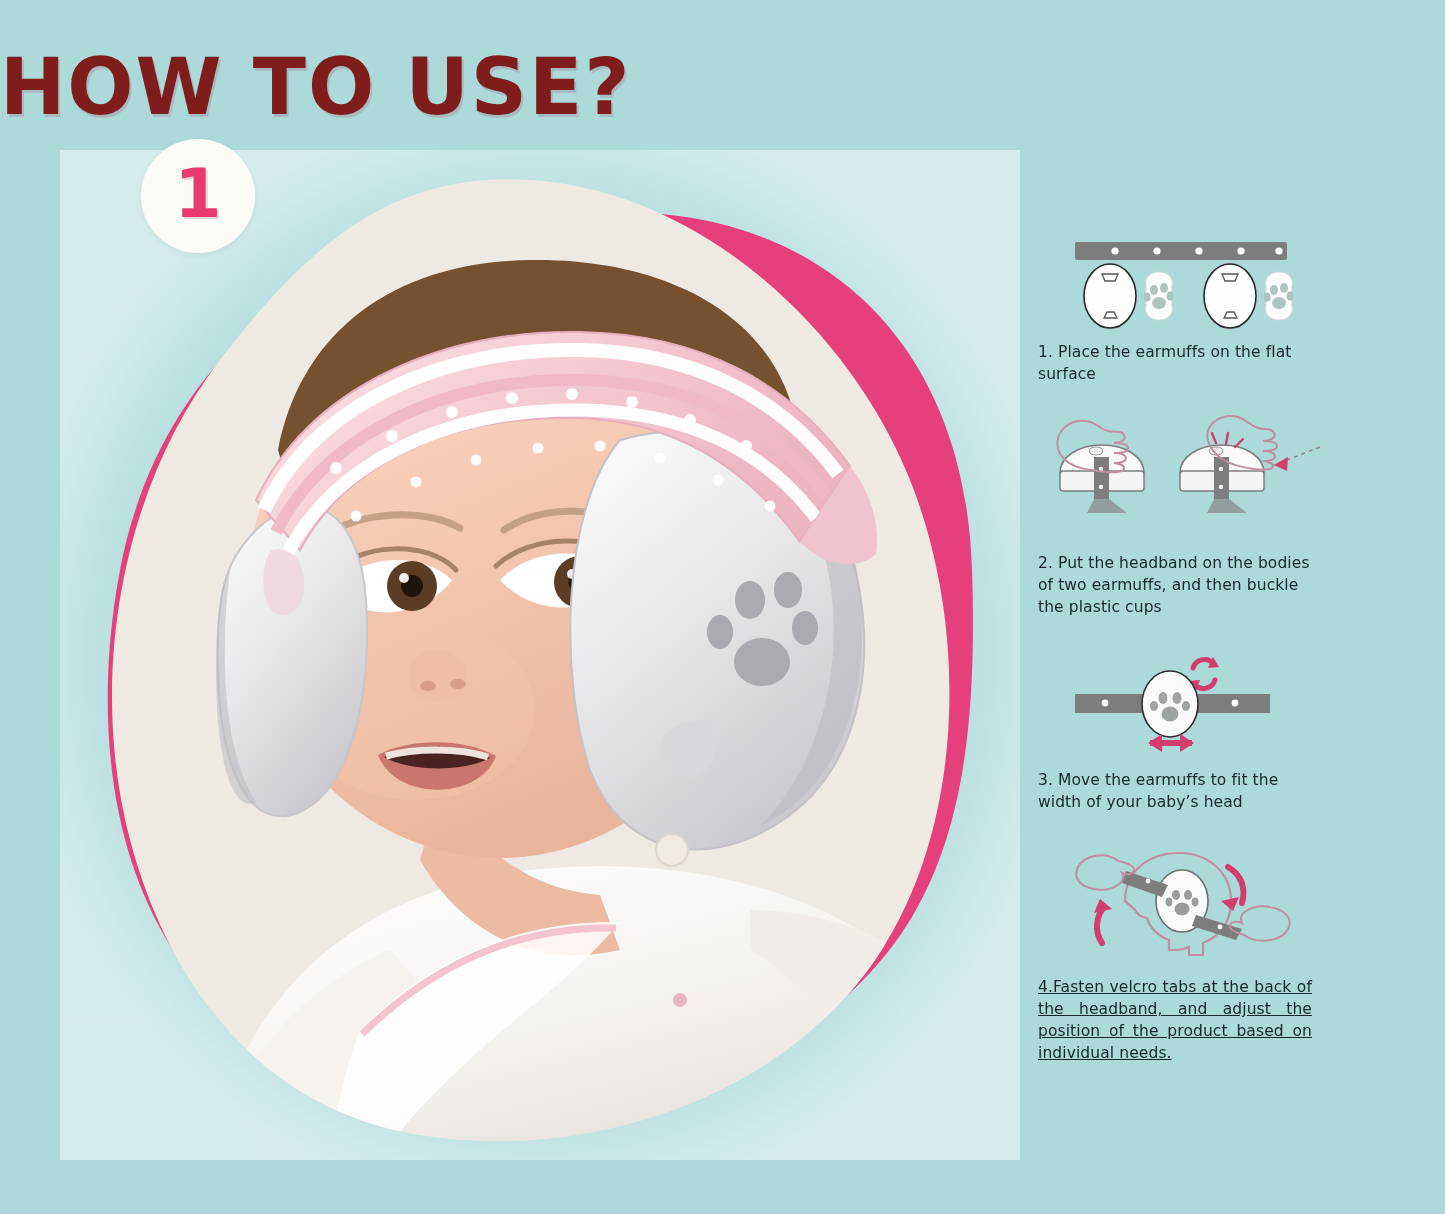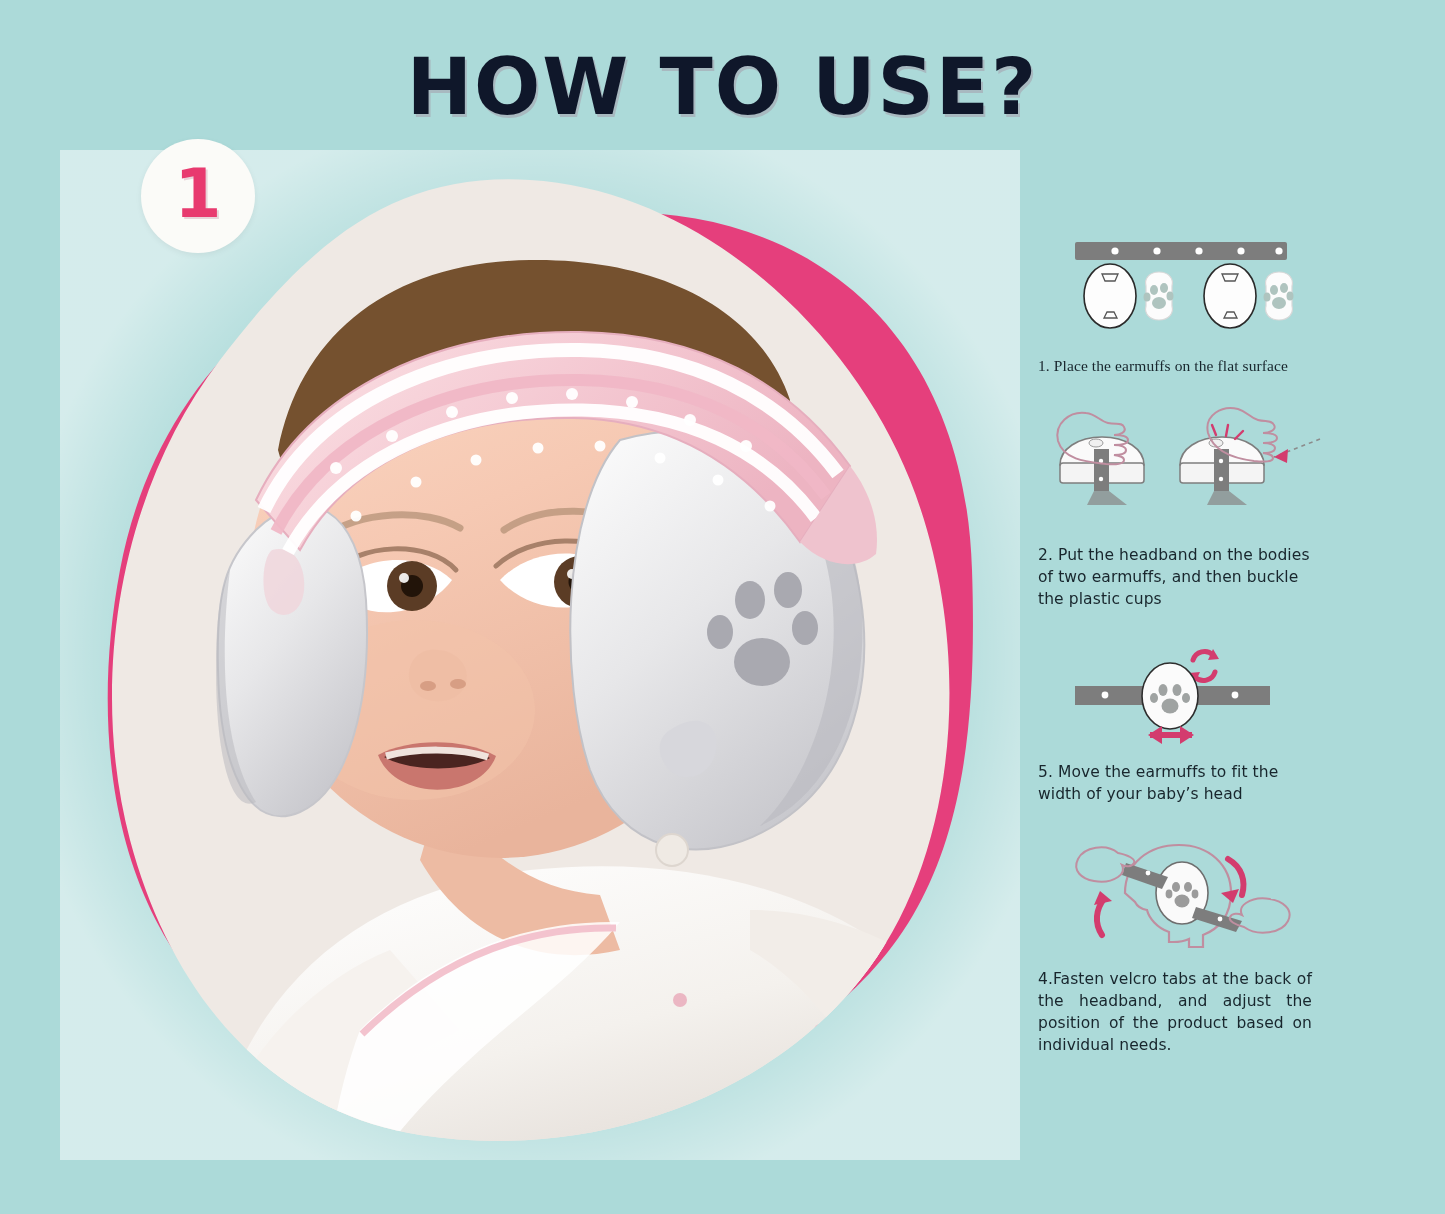--- a/index.html
+++ b/index.html
@@ -8,25 +8,25 @@
     background:#ACDAD9;
     font-family:"Liberation Sans", sans-serif;
     overflow:hidden;
     position:relative;
   }
   #page{position:absolute;inset:0;}
 
   
   .title{
     position:absolute;left:0;top:42px;width:1445px;
-    text-align:center;
+    text-align:left;
     font-size:78px;
     font-weight:bold;
     letter-spacing:2px;
-    color:#0f172a;
+    color:#7f1d1d;
     font-family:"DejaVu Sans", sans-serif;
     text-shadow:2px 3px 0 rgba(150,40,80,.18);
   }
 
   
   .badge{
     position:absolute;left:141px;top:139px;
     width:114px;height:114px;border-radius:50%;
     background:#FBFBF8;
     box-shadow:0 2px 6px rgba(0,0,0,.06);
@@ -48,22 +48,22 @@
   .steps{position:absolute;left:1030px;top:230px;width:300px;}
   .step{position:relative;margin-bottom:8px;}
   .step-art{position:relative;width:300px;}
   .step-text{
     font-family:"DejaVu Sans", sans-serif;
     font-size:15.5px;line-height:1.42;
     color:#18262D;letter-spacing:.1px;
     padding:0 8px 0 8px;
     width:274px;
   }
-  .step-text.justify{text-align:justify;}
-  .s1{margin-top:16px;font-family:Liberation Serif, serif;}
+  .step-text.justify{text-align:justify;text-decoration:underline;}
+  .s1{margin-top:2px;}
   .s2{margin-top:27px;}
   .s3{margin-top:12px;}
   .s4{margin-top:14px;}
   .gap1{height:18px;}
   .gap2{height:22px;}
   .gap3{height:22px;}
 </style>
 </head>
 <body>
 
@@ -368,21 +368,21 @@
             <ellipse cx="140" cy="66" rx="8.5" ry="7.5"></ellipse>
           </g>
 
           <g>
             <rect x="120" y="92" width="42" height="6" fill="#D33C6E"></rect>
             <path d="M118,95 l14,-9 l0,18 z" fill="#D33C6E"></path>
             <path d="M164,95 l-14,-9 l0,18 z" fill="#D33C6E"></path>
           </g>
         </svg>
       </div>
-      <div class="step-text s3">5. Move the earmuffs to fit the width of your baby’s head</div>
+      <div class="step-text s3">3. Move the earmuffs to fit the width of your baby’s head</div>
     </div>
 
     <div class="gap3"></div>
 
     <div class="step">
       <div class="step-art">
         <svg width="300" height="115" viewBox="0 0 300 115">
 
           <path d="M95,58 c0,-30 24,-48 54,-48 c30,0 52,20 52,48
                    c0,22 -12,36 -28,42 l0,12 l-14,0 l0,-8 c-4,2 -10,3 -16,3

